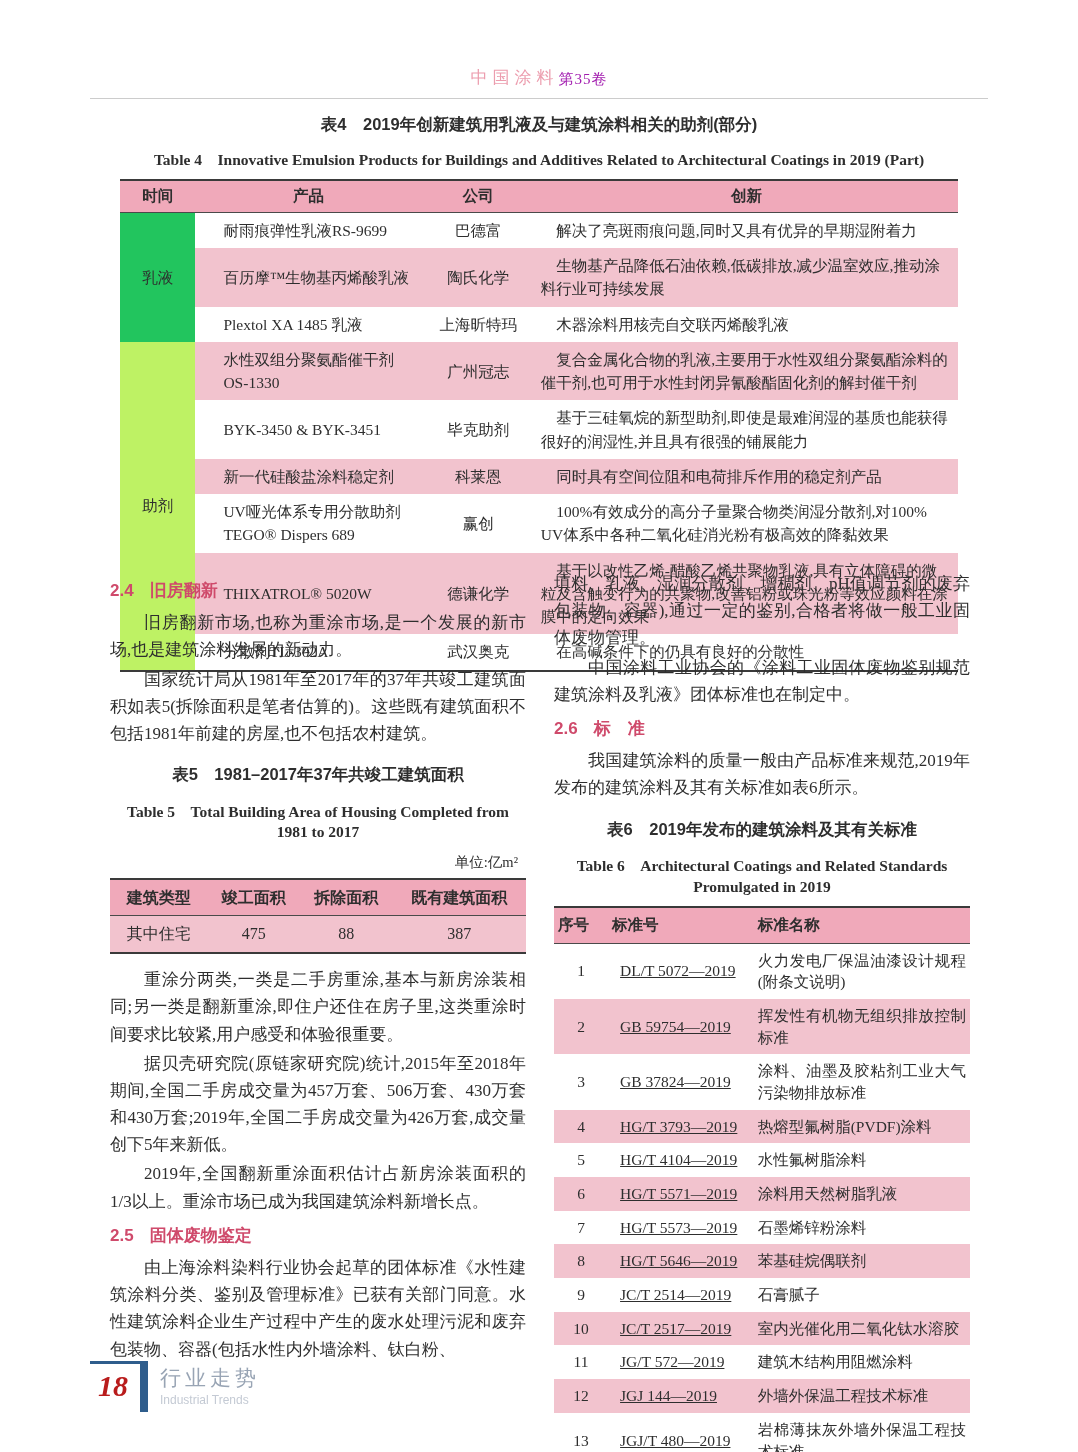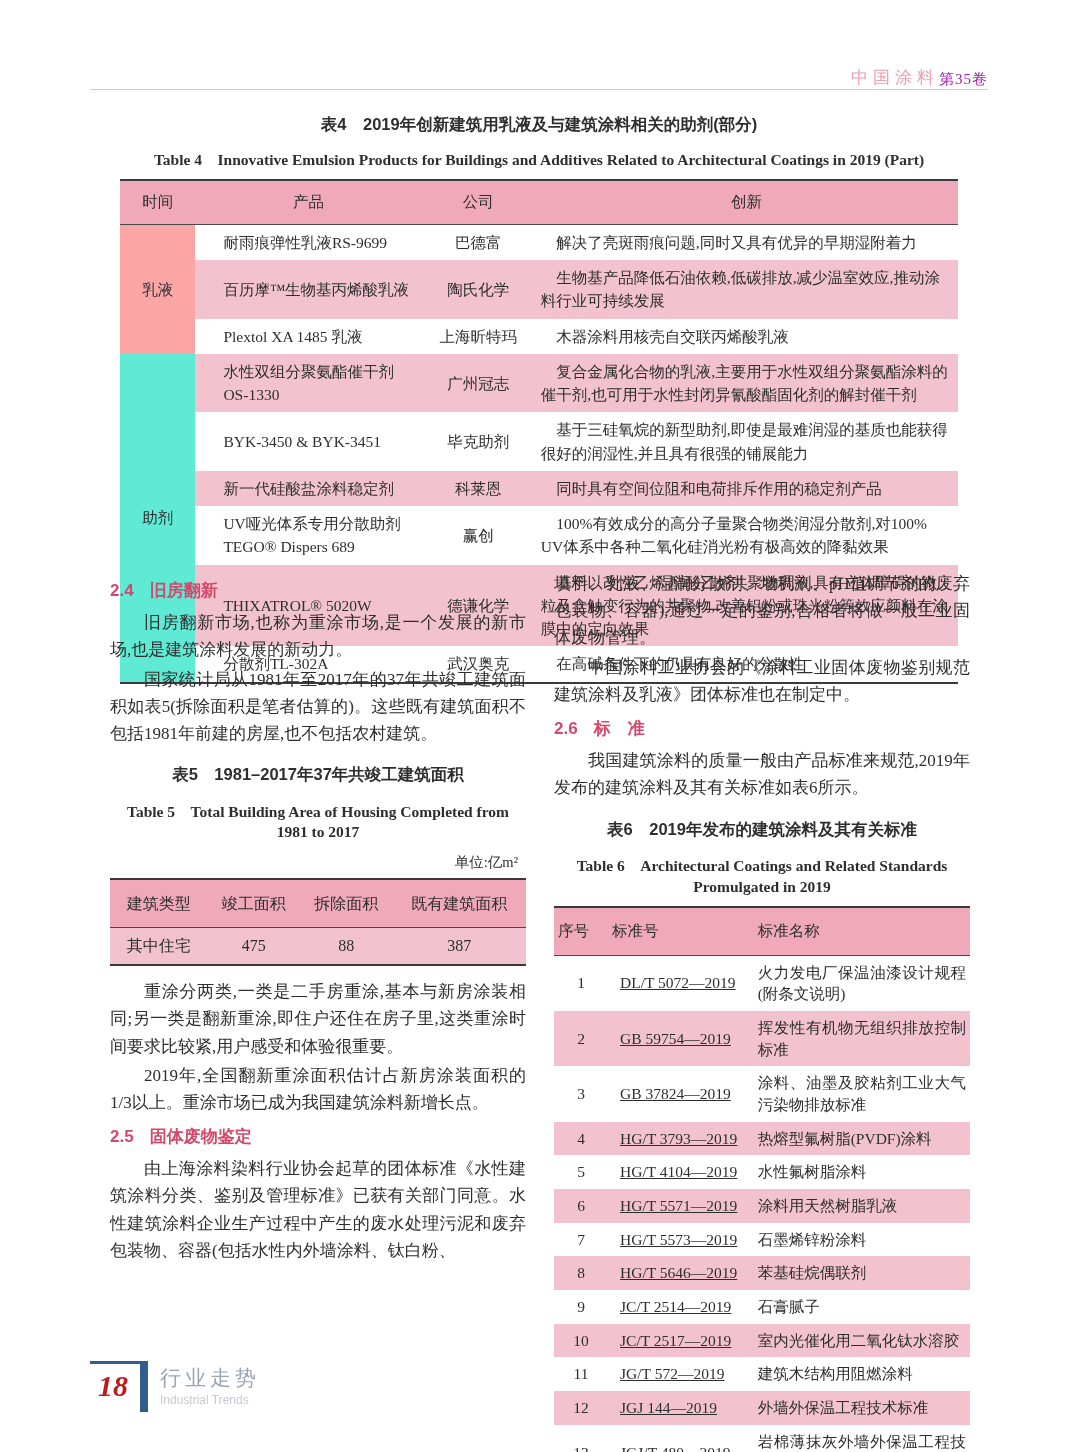--- a/index.html
+++ b/index.html
@@ -1,43 +1,43 @@
 <!DOCTYPE html>
 <html><head>
 <meta charset="utf-8">
 <style>
   html,body{margin:0;padding:0;background:#ffffff;}
   .page{position:relative;width:1078px;height:1452px;background:#ffffff;overflow:hidden;
         font-family:"Liberation Serif","DejaVu Serif",serif;color:#2e2e2e;}
 
   
   .page-header{position:absolute;top:66px;left:90px;width:898px;display:flex;
-               justify-content:flex-end;align-items:flex-end;
-               border-bottom:1px solid #cccccc;}
+               justify-content:center;align-items:flex-end;
+               border-bottom:1px solid #cccccc;padding-bottom:9px;}
   .journal-name{color:#ec9dae;font-size:17px;letter-spacing:5px;}
   .volume-label{color:#a21caf;font-size:15px;letter-spacing:1px;}
 
   
   .tbl-title-zh{text-align:center;font-weight:bold;font-size:16.5px;margin-bottom:6px;
                 font-family:"Liberation Sans","DejaVu Sans",sans-serif;}
   .tbl-title-en{text-align:center;font-weight:bold;font-size:15.5px;line-height:1.35;margin-bottom:8px;margin-top:14px;}
 
   
   .table4-block{position:absolute;top:114px;left:120px;width:838px;}
   table{border-collapse:collapse;width:100%;}
   .data-table{border-top:2.5px solid #3a3a3a;border-bottom:2.5px solid #3a3a3a;font-size:15.5px;}
   .data-table thead tr{background:#f0a9ba;}
-  .data-table thead th{font-weight:normal;padding:11px 4px;border-bottom:1.5px solid #4a4a4a;}
+  .data-table thead th{font-weight:bold;padding:5px 4px;border-bottom:1.5px solid #4a4a4a;}
   .data-table td{padding:6px 6px;line-height:1.5;vertical-align:middle;}
   tr.pink{background:#f2c3ce;}
   .t4 .col-time{width:9%;}   .t4 .col-prod{width:27%;}
   .t4 .col-comp{width:13.5%;}.t4 .col-innov{width:50.5%;}
   .t4 td.group-cell{text-align:center;}
-  .t4 td.group-emulsion{background:#fca5a5;}
-  .t4 td.group-additive{background:#5eead4;}
+  .t4 td.group-emulsion{background:#22c55e;}
+  .t4 td.group-additive{background:#bef264;}
   .t4 td.prod{padding-left:28px;}
   .t4 td.comp{text-align:center;}
   .t4 td.innov{text-indent:1em;padding-right:8px;}
 
   
   .cols{position:absolute;top:570px;left:110px;width:860px;display:flex;gap:28px;}
   .col{width:416px;font-size:17px;line-height:1.6;text-align:justify;}
   .col p{margin:0 0 2px 0;text-indent:2em;}
   .col p.noindent{text-indent:0;}
   .sec-head{font-family:"Liberation Sans","DejaVu Sans",sans-serif;color:#cf4a6b;
@@ -170,20 +170,21 @@
               <td>其中住宅</td>
               <td>475</td>
               <td>88</td>
               <td>387</td>
             </tr>
           </tbody>
         </table>
       </div>
 
       <p>重涂分两类,一类是二手房重涂,基本与新房涂装相同;另一类是翻新重涂,即住户还住在房子里,这类重涂时间要求比较紧,用户感受和体验很重要。</p>
+      <p>据贝壳研究院(原链家研究院)统计,2015年至2018年期间,全国二手房成交量为457万套、506万套、430万套和430万套;2019年,全国二手房成交量为426万套,成交量创下5年来新低。</p>
       <p>2019年,全国翻新重涂面积估计占新房涂装面积的1/3以上。重涂市场已成为我国建筑涂料新增长点。</p>
 
       <div class="sec-head">
         <span class="sec-num">2.5</span><span>固体废物鉴定</span>
       </div>
       <p>由上海涂料染料行业协会起草的团体标准《水性建筑涂料分类、鉴别及管理标准》已获有关部门同意。水性建筑涂料企业生产过程中产生的废水处理污泥和废弃包装物、容器(包括水性内外墙涂料、钛白粉、</p>
     </div>
 
     <div class="col">
       <p class="noindent">填料、乳液、湿润分散剂、增稠剂、pH值调节剂的废弃包装物、容器),通过一定的鉴别,合格者将做一般工业固体废物管理。</p>

